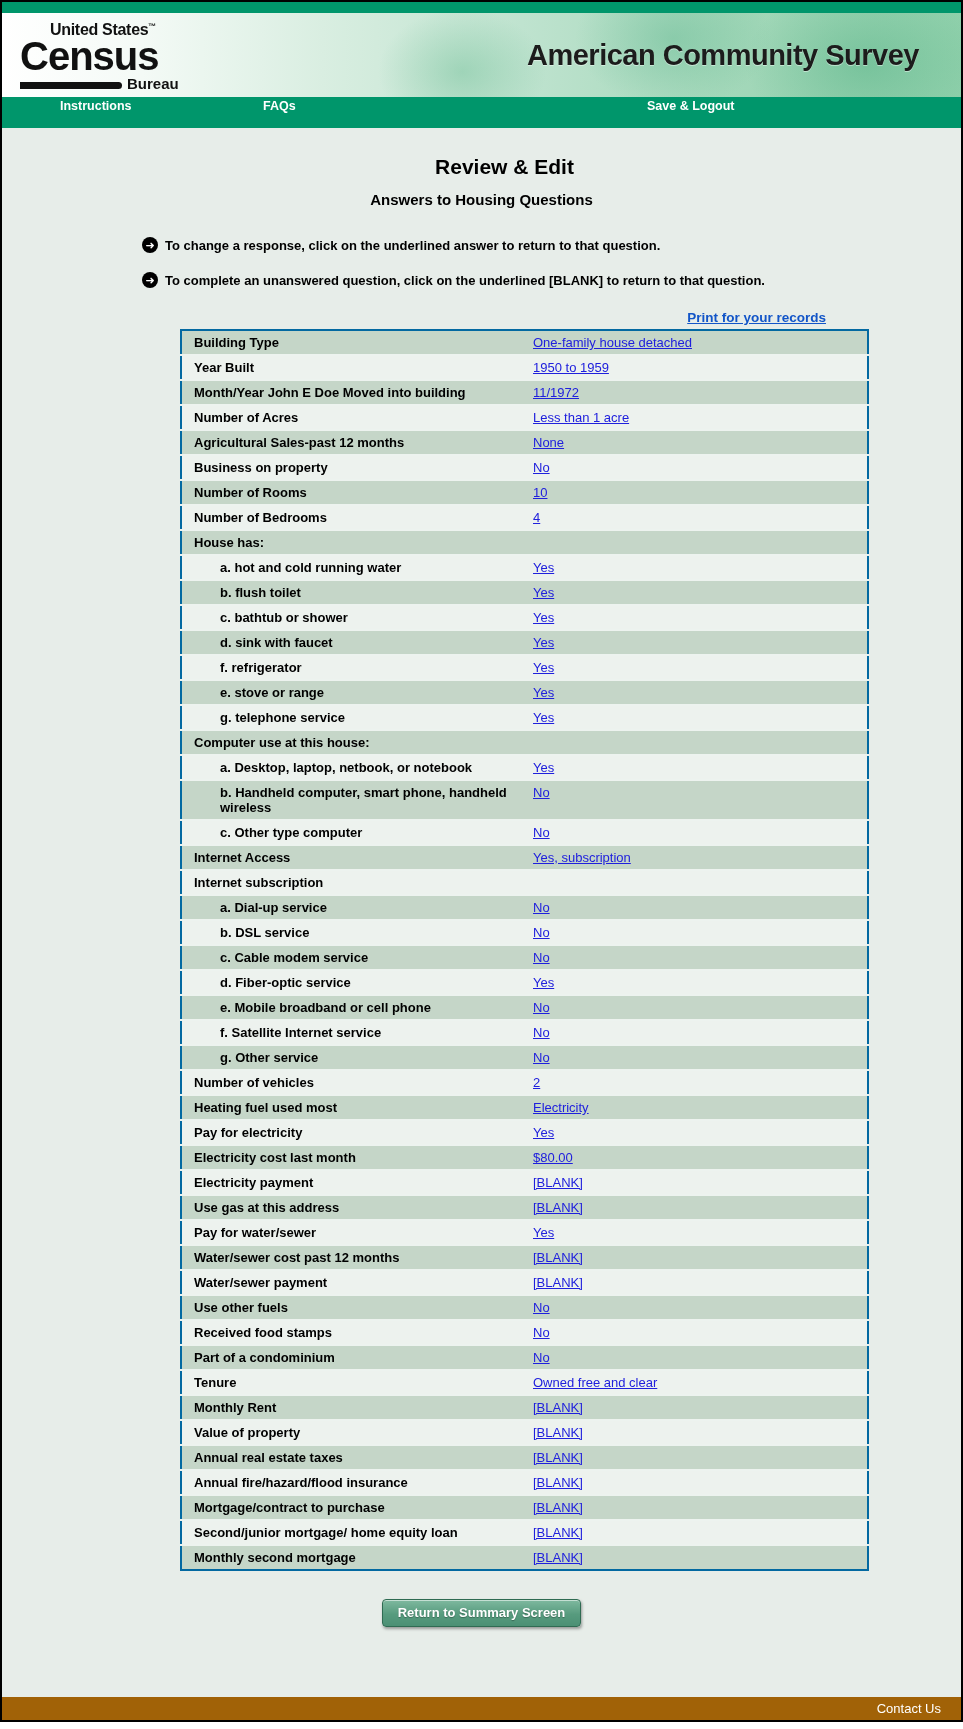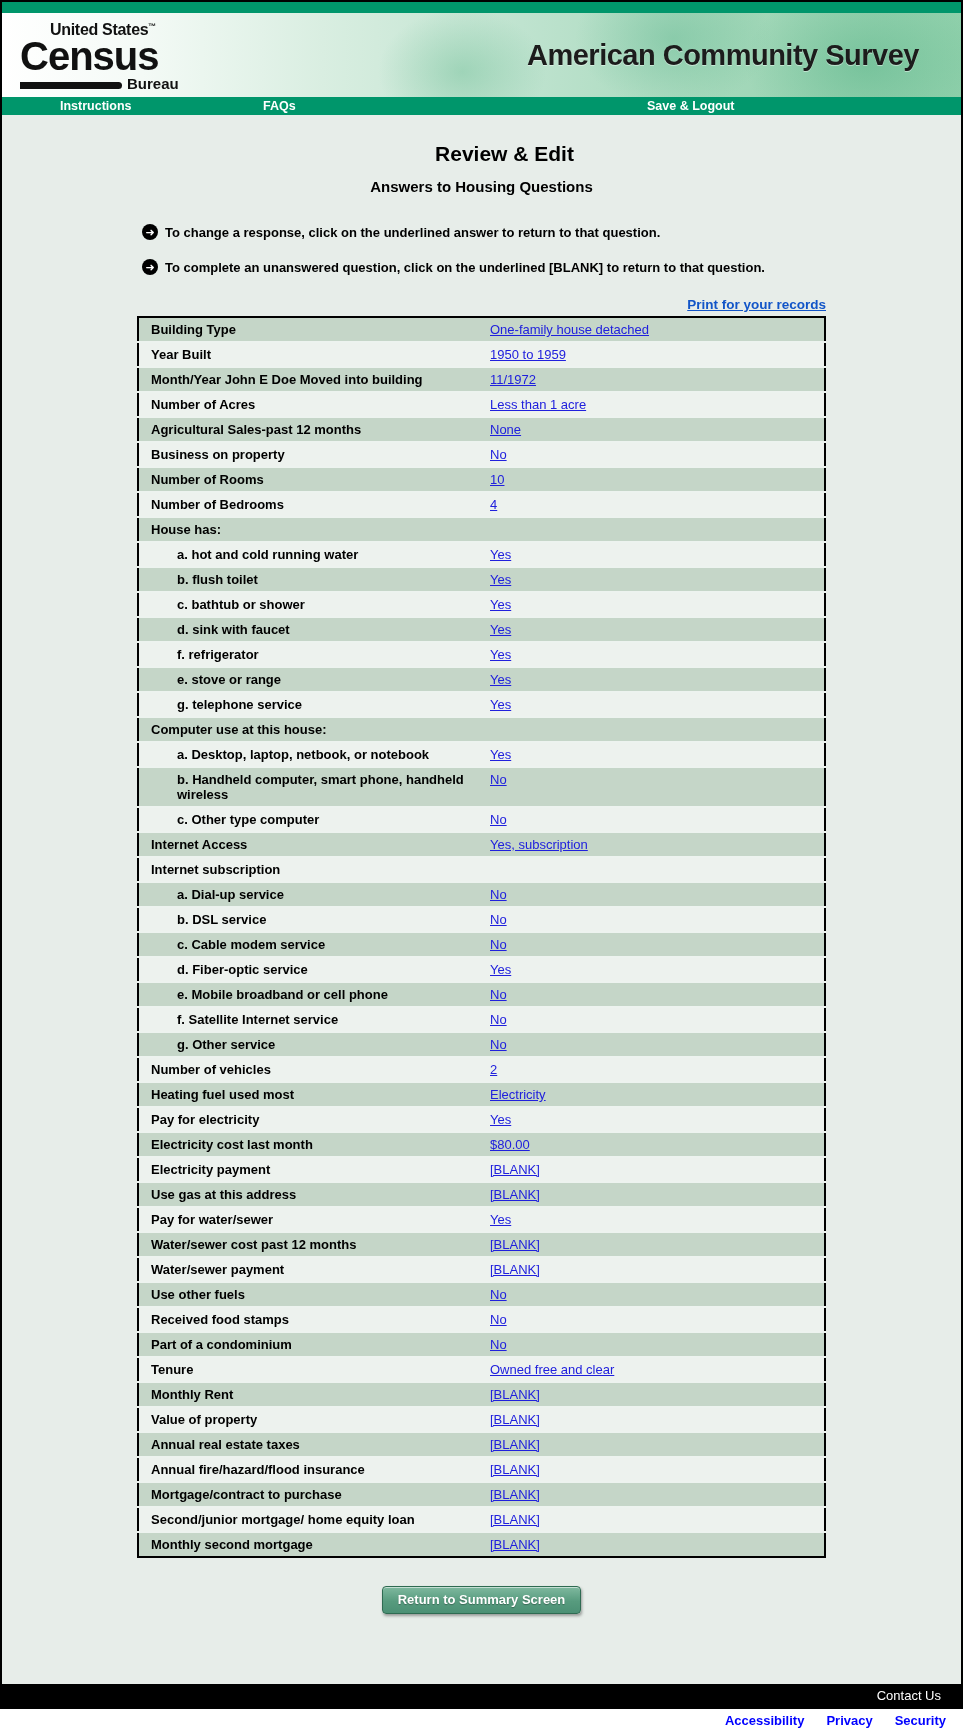--- a/index.html
+++ b/index.html
@@ -32,41 +32,41 @@
   .logo-bar-row { display:flex; align-items:flex-end; margin-top:3px; }
   .logo-bar { height:7px; background:#111; width:102px; border-radius:0 4px 4px 0; margin-bottom:2px; }
   .logo-bureau { font-size:15px; font-weight:bold; margin-left:5px; line-height:15px; }
   .banner-title {
     position:absolute; right:42px; top:50%; transform:translateY(-50%);
     font-size:29px; font-weight:bold; color:#1c1c1c; letter-spacing:-0.5px;
     text-shadow:0 1px 0 rgba(255,255,255,0.45);
     text-align:center;
   }
   
-  .navbar { height:18px; background:#00966B; position:relative; }
+  .navbar { height:31px; background:#00966B; position:relative; }
   .navbar a {
     position:absolute; top:1px; color:#ffffff; font-size:12.5px; font-weight:bold;
     text-decoration:none; line-height:16px;
   }
   .nav-1 { left:58px; } .nav-2 { left:261px; } .nav-3 { left:645px; }
   
   .main { background:#E7EDE9; min-height:1569px; padding-top:27px; }
   .page-title { text-align:center; font-size:21px; font-weight:bold; color:#000;margin-left:46px; }
   .page-subtitle { text-align:center; font-size:15px; font-weight:bold; color:#000; margin-top:12px; }
   .bullets { margin:30px 0 0 140px; }
   .bullet { display:flex; align-items:flex-start; margin-bottom:20px; }
   .bullet-icon {
     width:16px; height:16px; border-radius:50%; background:#000; color:#fff;
     font-size:11px; line-height:16px; text-align:center; flex:0 0 16px; margin-top:-1px;
   }
   .bullet-text { font-size:13px; font-weight:bold; color:#000; margin-left:7px; line-height:15px; }
   .table-wrap { width:689px; margin:14px auto 0 auto; }
   .print-row { text-align:right; margin-bottom:3px; }
   .print-row a { color:#1255C8; font-size:13.5px; font-weight:bold; text-decoration:underline; }
-  table.review { border-collapse:collapse; width:689px; border:2px solid #000000; table-layout:fixed; }
+  table.review { border-collapse:collapse; width:689px; border:2px solid #0369a1; table-layout:fixed;margin-left:43px; }
   table.review td { vertical-align:top; font-size:13px; line-height:15px; padding:4px 10px 4px 12px; }
   td.label-cell { width:340px; font-weight:bold; color:#000; }
   td.answer-cell { padding-left:12px; }
   tr.row-indent td.label-cell { padding-left:38px; }
   tbody tr:nth-child(odd) { background:#C5D6C8; }
   tbody tr:nth-child(even) { background:#EDF2EE; }
   tbody tr { border-bottom:2px solid #EDF3EF; }
   tbody tr:last-child { border-bottom:none; }
   .answer-cell a { color:#2020DD; text-decoration:underline; }
   .answer-cell a.blank { font-weight:normal; }
@@ -75,21 +75,21 @@
     font-family:"Liberation Sans", sans-serif;
     font-size:13px; font-weight:bold; color:#ffffff;
     background:linear-gradient(#7fb99f,#579b7e 55%,#4b9074);
     border:1px solid #2f6b52; border-radius:4px;
     padding:5px 15px 6px 15px; cursor:pointer;
     box-shadow:inset 0 1px 0 rgba(255,255,255,.55), 1px 2px 3px rgba(0,0,0,.35);
     text-shadow:0 1px 1px rgba(0,0,0,.3);
   }
   
   .footer-bar {
-    height:25px; background:#000000; border-bottom:2px solid #000;
+    height:25px; background:#a16207; border-bottom:2px solid #000;
     display:flex; align-items:center; justify-content:flex-end; padding-right:20px;
   }
   .footer-bar a { color:#ffffff; font-size:13px; text-decoration:none; }
   .footer-links {
     height:22px; background:#ffffff; display:flex; align-items:center;
     justify-content:flex-end; gap:22px; padding-right:17px;
   }
   .footer-links a { color:#0000FF; font-size:13px; font-weight:bold; text-decoration:none; }
 </style>
 </head>

